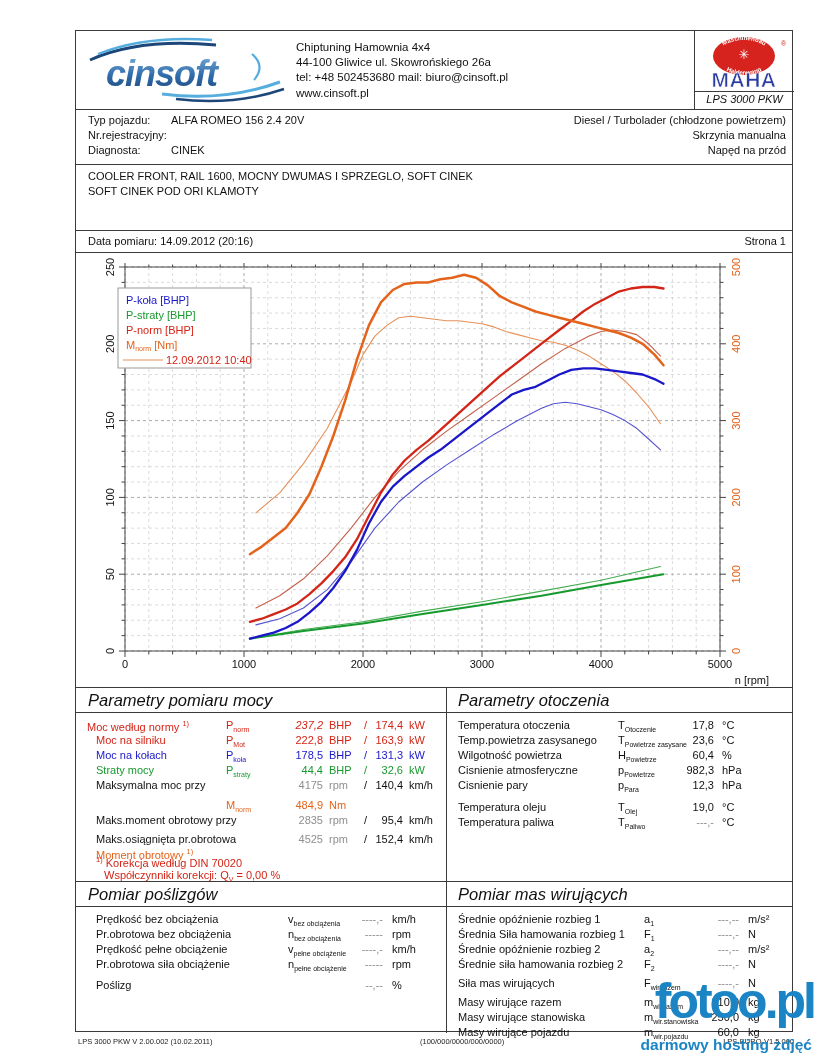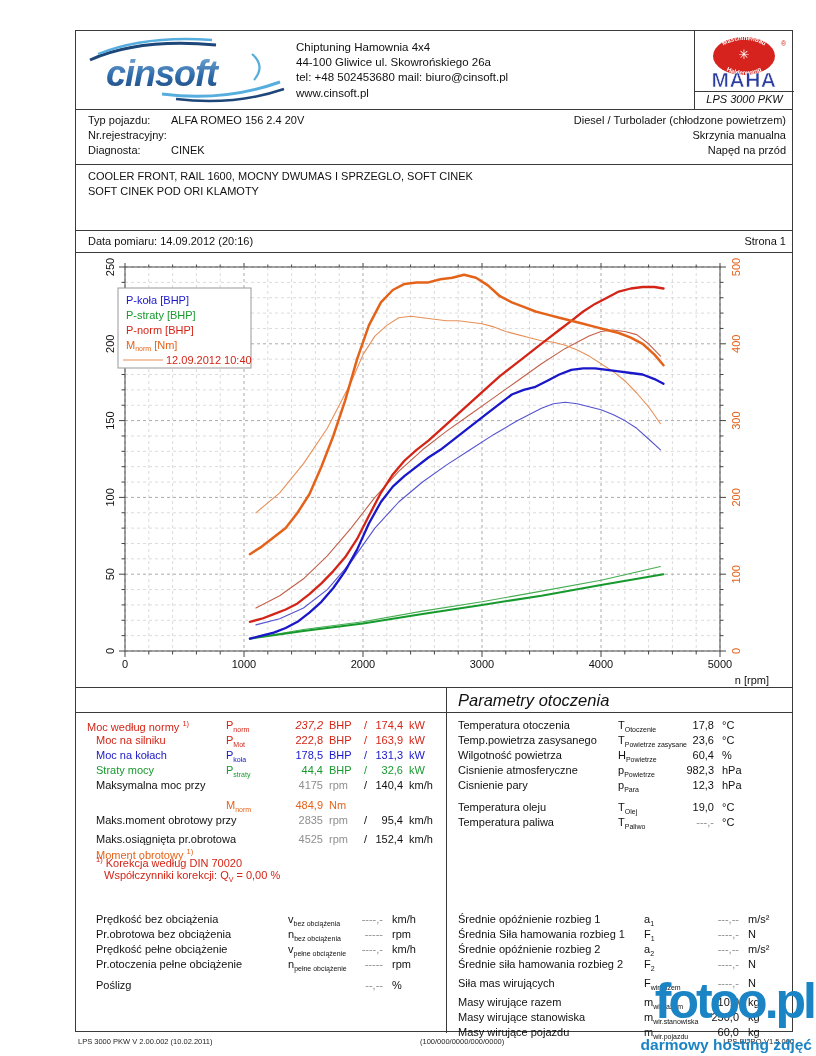--- a/index.html
+++ b/index.html
@@ -282,21 +282,26 @@
       <rect x="42" y="36" width="133" height="80" fill="#ffffff" stroke="#999" stroke-width="1"></rect>
       <text x="50" y="52" font-size="11" fill="#1a17c9">P-koła [BHP]</text>
       <text x="50" y="67" font-size="11" fill="#169a2e">P-straty [BHP]</text>
       <text x="50" y="82" font-size="11" fill="#d32517">P-norm [BHP]</text>
       <text x="50" y="97" font-size="11" fill="#e4631a"><tspan>M</tspan><tspan font-size="7" dy="2">norm</tspan><tspan font-size="11" dy="-2"> [Nm]</tspan></text>
       <line x1="47" y1="108" x2="87" y2="108" stroke="#e89058" stroke-width="1.1"></line>
       <text x="90" y="112" font-size="11" fill="#d32517">12.09.2012 10:40</text>
     </svg>
 
   <div class="sec-band" style="top:656px;">
+    <div class="sec-title" style="left:12px;">Parametry pomiaru mocy</div>
     <div class="sec-title" style="left:382px;">Parametry otoczenia</div>
+  </div>
+  <div class="sec-band" style="top:850px;">
+    <div class="sec-title" style="left:12px;">Pomiar poślizgów</div>
+    <div class="sec-title" style="left:382px;">Pomiar mas wirujących</div>
   </div>
   <div class="vline" style="left:370px;top:656px;height:346px;"></div>
 
   <div id="rows-layer">
       <span class="cell" style="left: 11px; top: 688px; color: rgb(211, 37, 23);">Moc według normy <sup>1)</sup></span>
       <span class="cell" style="left: 150px; top: 688px; color: rgb(211, 37, 23);">P<sub>norm</sub></span>
       <span class="cell val" style="left: 180px; top: 688px; width: 67px; color: rgb(211, 37, 23); font-style: italic;">237,2</span>
       <span class="cell" style="left: 253px; top: 688px; color: rgb(211, 37, 23);">BHP</span>
       <span class="cell" style="left: 288px; top: 688px; color: rgb(211, 37, 23);">/</span>
       <span class="cell val" style="left: 262px; top: 688px; width: 65px; color: rgb(211, 37, 23);">174,4</span>
@@ -377,21 +382,21 @@
       <span class="cell val" style="left: 228px; top: 882px; width: 79px; color: rgb(143, 143, 143);">----,-</span>
       <span class="cell" style="left: 316px; top: 882px; color: rgb(17, 17, 17);">km/h</span>
       <span class="cell" style="left: 20px; top: 897px;">Pr.obrotowa bez obciążenia</span>
       <span class="cell" style="left: 212px; top: 897px;">n<sub>bez obciążenia</sub></span>
       <span class="cell val" style="left: 228px; top: 897px; width: 79px; color: rgb(143, 143, 143);">-----</span>
       <span class="cell" style="left: 316px; top: 897px; color: rgb(17, 17, 17);">rpm</span>
       <span class="cell" style="left: 20px; top: 912px;">Prędkość pełne obciążenie</span>
       <span class="cell" style="left: 212px; top: 912px;">v<sub>pełne obciążenie</sub></span>
       <span class="cell val" style="left: 228px; top: 912px; width: 79px; color: rgb(143, 143, 143);">----,-</span>
       <span class="cell" style="left: 316px; top: 912px; color: rgb(17, 17, 17);">km/h</span>
-      <span class="cell" style="left: 20px; top: 927px;">Pr.otoczenia pełne obciążenie</span>
+      <span class="cell" style="left: 20px; top: 927px;">Pr.obrotowa siła obciążenie</span>
       <span class="cell" style="left: 212px; top: 927px;">n<sub>pełne obciążenie</sub></span>
       <span class="cell val" style="left: 228px; top: 927px; width: 79px; color: rgb(143, 143, 143);">-----</span>
       <span class="cell" style="left: 316px; top: 927px; color: rgb(17, 17, 17);">rpm</span>
       <span class="cell" style="left: 20px; top: 948px;">Poślizg</span>
       <span class="cell val" style="left: 228px; top: 948px; width: 79px; color: rgb(143, 143, 143);">--,--</span>
       <span class="cell" style="left: 316px; top: 948px; color: rgb(17, 17, 17);">%</span>
       <span class="cell" style="left: 382px; top: 882px;">Średnie opóźnienie rozbieg 1</span>
       <span class="cell" style="left: 568px; top: 882px;">a<sub>1</sub></span>
       <span class="cell val" style="left: 588px; top: 882px; width: 75px; color: rgb(143, 143, 143);">---,--</span>
       <span class="cell" style="left: 672px; top: 882px; color: rgb(17, 17, 17);">m/s²</span>

